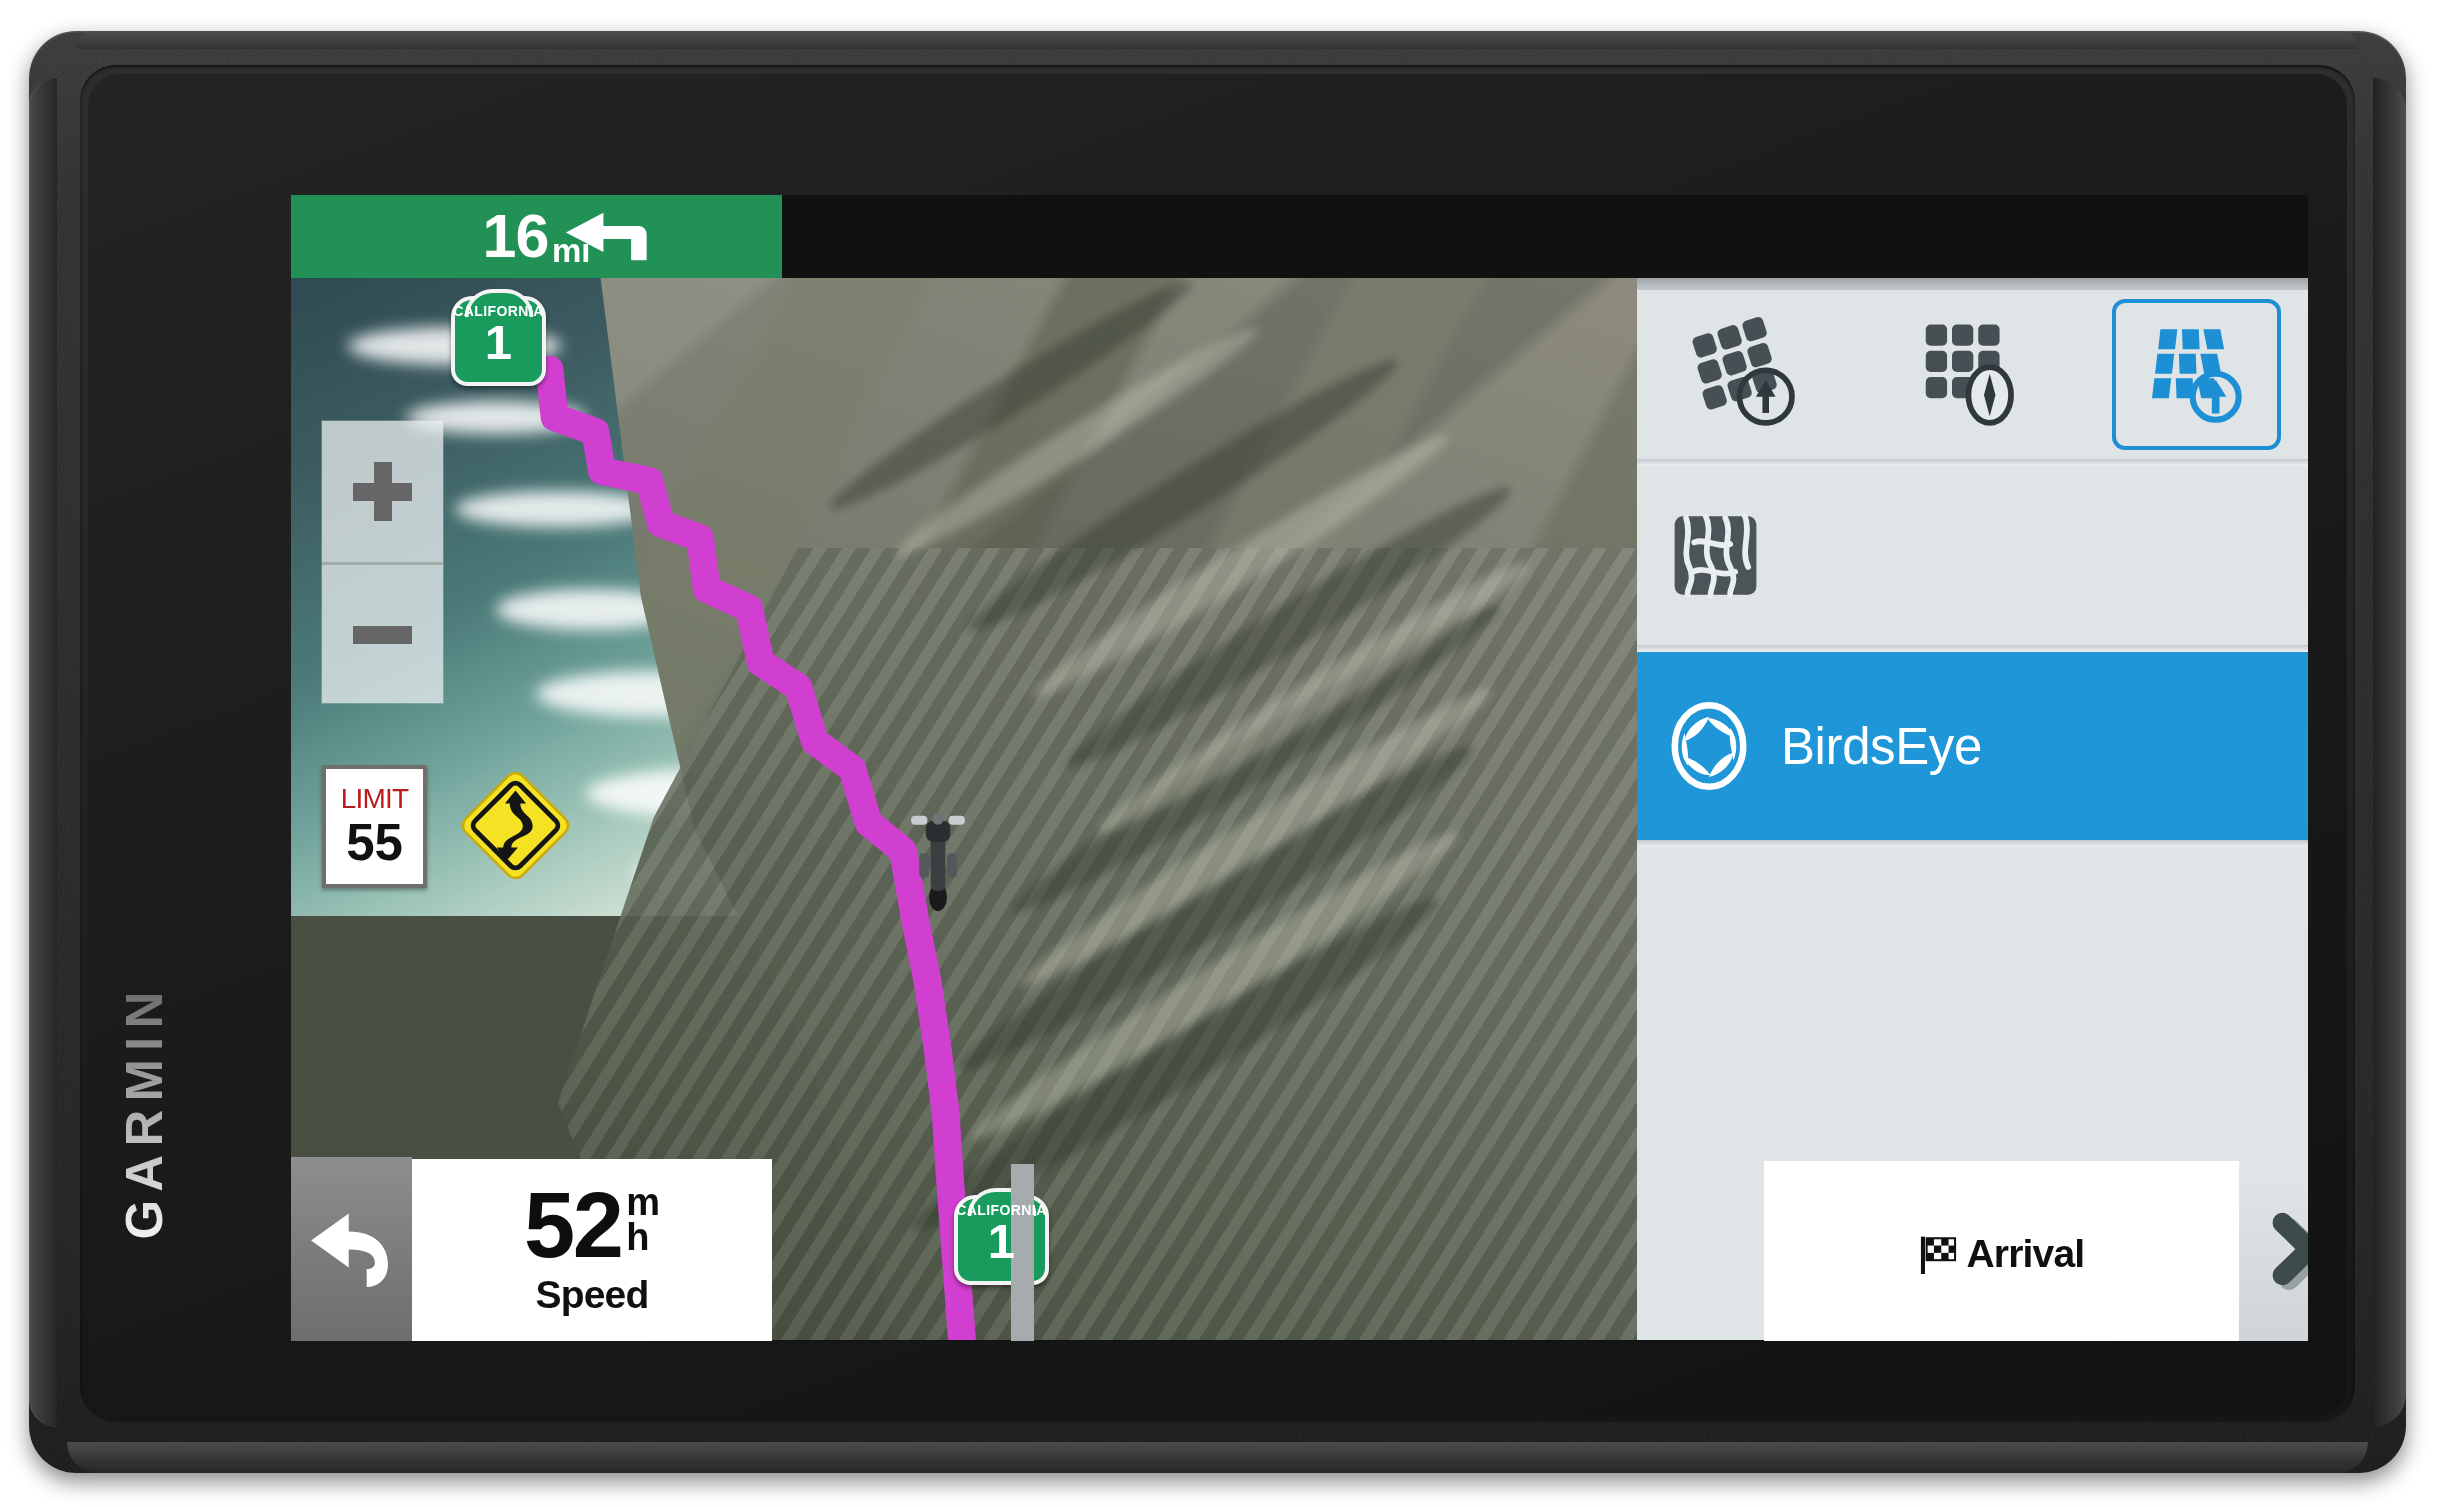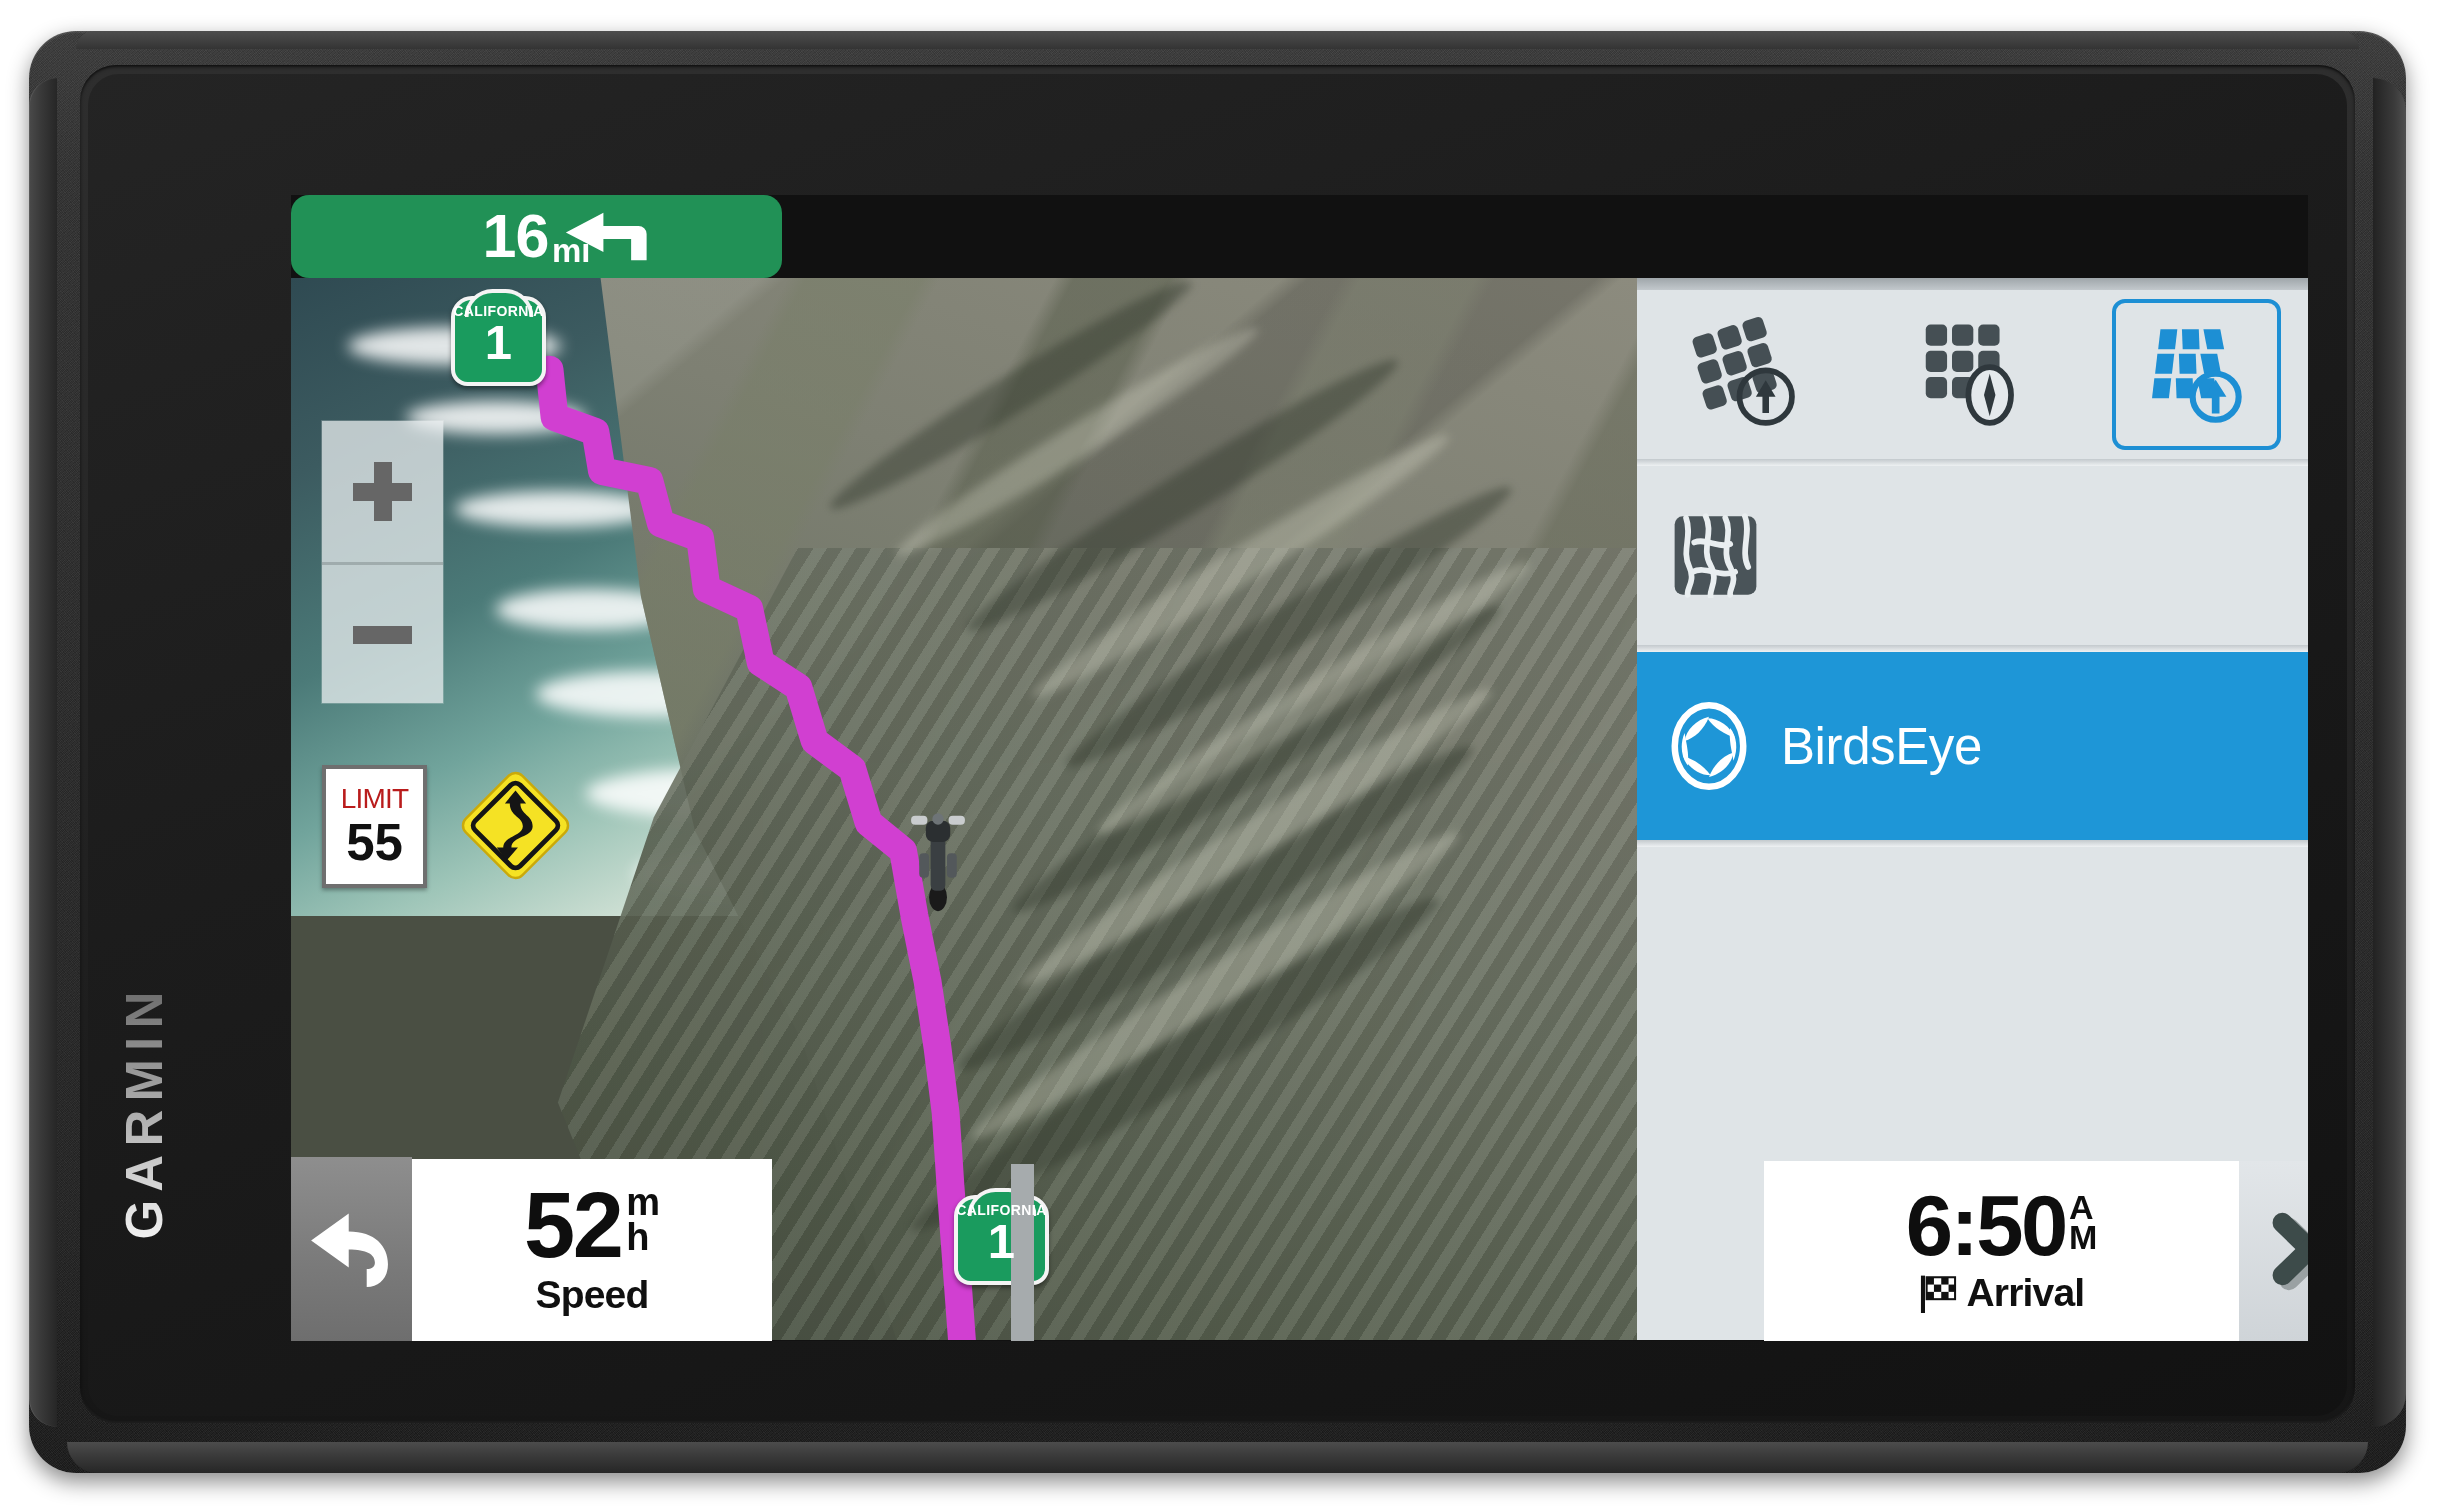--- a/index.html
+++ b/index.html
@@ -40,21 +40,21 @@
     -webkit-background-clip:text;background-clip:text;color:transparent;
     text-shadow:0 1.6px 1.6px rgba(0,0,0,.0);}
 
   
   #screen{position:absolute;left:262px;top:164px;width:2017px;height:1146px;overflow:hidden;
     background:#111;}
 
   
   #nav-header{position:absolute;left:0;top:0;width:2017px;height:83px;display:flex;}
   #distance-block{width:491px;height:100%;background:#219156;display:flex;align-items:center;
-    justify-content:center;gap:3.3px;border-radius:18px;}
+    justify-content:center;gap:3.3px;}
   #distance-value{color:#fff;font-size:61px;font-weight:700;line-height:1;letter-spacing:-0.8px;}
   #distance-unit{color:#fff;font-size:33px;font-weight:700;line-height:1;align-self:flex-end;
     margin-bottom:11px;}
   #turn-arrow{position:absolute;left:270px;top:16.4px;width:106px;height:51px;}
   #street-block{flex:1;height:100%;background:#24a85f;display:flex;align-items:center;padding-left:29.5px;}
   #street-name{color:#fff;font-size:65px;font-weight:400;line-height:1;letter-spacing:-0.4px;}
 
   
   #map-area{position:absolute;left:0;top:83px;width:1346px;height:1062px;overflow:hidden;
     background:#4a4f43;}
@@ -387,27 +387,20 @@
           <span>m</span>
           <span>h</span>
         </span>
       </div>
       <span id="speed-caption">Speed</span>
     </div>
 
     <div id="hwy-bar-grip"></div>
 
     <div id="arrival-panel">
-      <div class="big-row">
-        <span id="arrival-value">6:50</span>
-        <span id="arrival-ampm">
-          <span>A</span>
-          <span>M</span>
-        </span>
-      </div>
       <div id="arrival-caption-row">
         <svg width="38" height="39" viewBox="0 0 46 48">
           <rect x="2" y="2" width="5" height="46" fill="#111"></rect>
           <g fill="#111">
             <rect x="9" y="4" width="9" height="9"></rect>
               <rect x="27" y="4" width="9" height="9"></rect>
             <rect x="18" y="13" width="9" height="9"></rect>
               <rect x="36" y="13" width="8" height="9"></rect>
             <rect x="9" y="22" width="9" height="9"></rect>
               <rect x="27" y="22" width="9" height="9"></rect>

